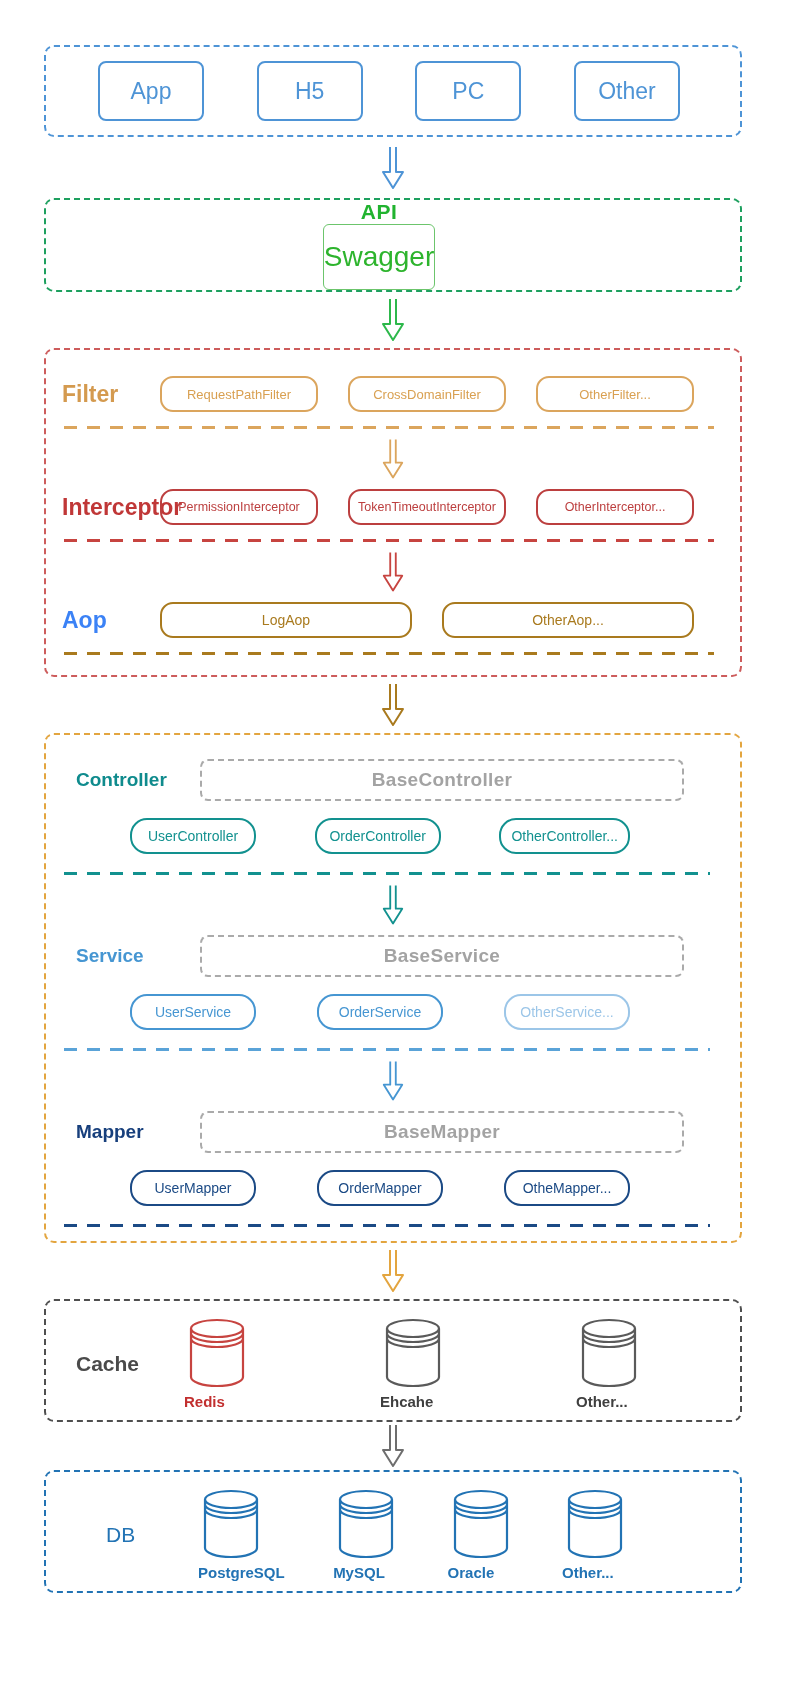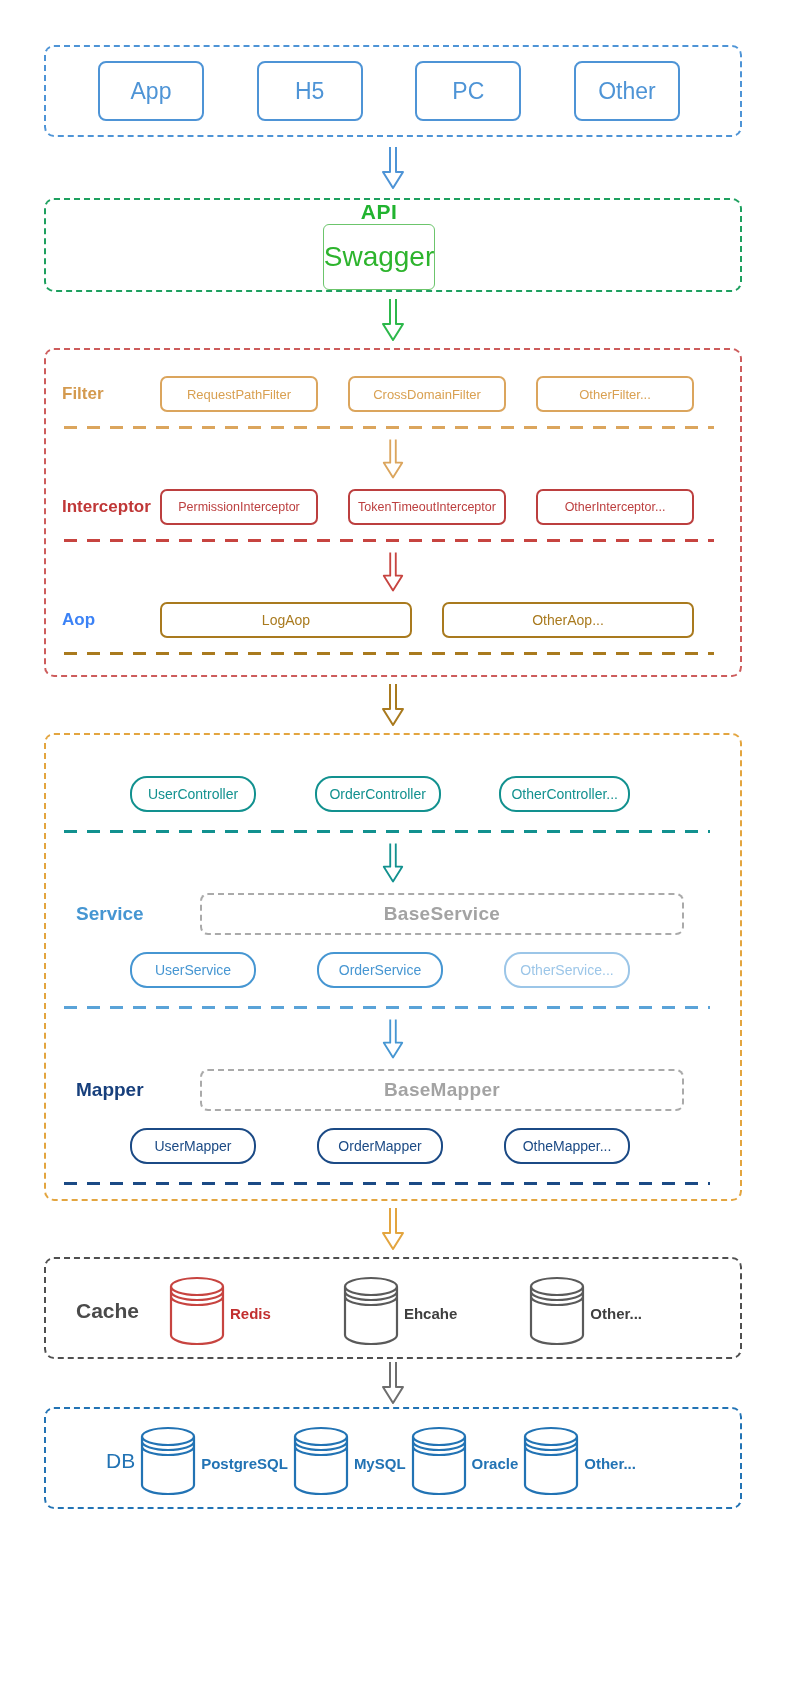--- a/index.html
+++ b/index.html
@@ -22,23 +22,23 @@
   .client-box{width:102px;height:56px;border:2px solid #4e94d6;border-radius:8px;color:#4e94d6;font-size:23px;display:flex;align-items:center;justify-content:center;}
 
   
   .api{height:94px;border-color:#1ea05f;display:flex;align-items:center;padding:0 56px 0 28px;flex-direction:column;}
   .api-label{width:94px;text-align:center;color:#21b32f;font-weight:bold;font-size:21px;letter-spacing:.5px;}
   .swagger{flex:1;height:56px;border:1.5px solid #6cc56c;border-radius:6px;color:#2db42d;font-size:28px;display:flex;align-items:center;justify-content:center;}
 
   
   .middleware{border-color:#cd5c5c;padding:18px 0 12px;}
   .mw-row{display:flex;align-items:center;padding:0 46px 0 16px;margin:8px 0;}
-  .mw-label{width:98px;font-weight:bold;font-size:17px;}
+  .mw-label{width:98px;font-weight:bold;font-size:23px;}
   .mw-boxes{flex:1;display:flex;gap:30px;}
-  .mw-box{flex:1;height:32px;border:2px solid;border-radius:7px;font-size:13px;display:flex;align-items:center;justify-content:center;white-space:nowrap;}
+  .mw-box{flex:1;height:32px;border:2px solid;border-radius:13px;font-size:13px;display:flex;align-items:center;justify-content:center;white-space:nowrap;}
   .row-filter .mw-label{color:#d49a4f}
   .row-filter .mw-box{border-color:#dba55d;color:#d9a051}
   .row-intc .mw-label{color:#c03737}
   .row-intc .mw-box{border-color:#bc3f3f;color:#bc3f3f;font-size:12.5px}
   .row-aop .mw-label{color:#3b82f6}
   .row-aop .mw-box{border-color:#a97a1e;color:#a97a1e;font-size:14px}
 
   .divider{height:3px;margin:14px 26px 8px 18px;background:repeating-linear-gradient(90deg,var(--dc) 0 13px,transparent 13px 23px);}
   .d-tan{--dc:#dba55d}.d-red{--dc:#c74440}.d-gold{--dc:#a97a1e}
   .d-teal{--dc:#12918f}.d-svc{--dc:#5aa3d8}.d-navy{--dc:#1b4a85}
@@ -54,27 +54,27 @@
   .row-controller .sub-box{border-color:#12918f;color:#12918f}
   .row-service .layer-label{color:#4696d2}
   .row-service .sub-box{border-color:#4696d2;color:#4696d2}
   .row-service .sub-box.muted{border-color:#9cc6e8;color:#9cc6e8}
   .row-mapper .layer-label{color:#173f7c}
   .row-mapper .sub-box{border-color:#1b4a85;color:#1b4a85;font-weight:normal;font-size:14px}
   .layers .divider{margin:18px 30px 0 18px;}
   .layers .arrow-row{margin:7px 0;}
 
   
-  .store{display:flex;align-items:center;padding:16px 0 10px;}
+  .store{display:flex;align-items:center;padding:16px 0 10px;gap:20px;}
   .cache{border-color:#4f4f4f;padding-left:30px;padding-right:98px;}
   .cache-label{width:88px;font-weight:bold;font-size:21px;color:#4a4a4a;}
   .db{border-color:#2273b4;padding-left:60px;padding-right:112px;}
   .db-label{width:72px;font-weight:normal;font-size:21px;color:#2273b4;}
   .stacks{flex:1;display:flex;justify-content:space-between;}
-  .stack{display:flex;align-items:center;}
+  .stack{display:flex;flex-direction:column;align-items:flex-start;}
   .stack-label{margin-top:4px;font-weight:bold;font-size:15px;}
   .cyl-gray{color:#5a5a5a}.cyl-red{color:#c74440}.cyl-blue{color:#2273b4}
   .lbl-gray{color:#3f3f3f}.lbl-red{color:#c22f2f}.lbl-blue{color:#2273b4}
 
   svg{display:block;}
 </style>
 </head>
 <body>
 
 <svg width="0" height="0" style="position:absolute">
@@ -166,20 +166,24 @@
   <div class="gap">
     <span class="a-gold">
           <svg width="26" height="48" viewBox="0 0 26 44">
             <use href="#arr"></use>
           </svg>
         </span>
   </div>
 
   <div class="panel layers">
     <div class="row-controller">
+      <div class="layer-row">
+        <div class="layer-label">Controller</div>
+        <div class="base-box">BaseController</div>
+      </div>
       <div class="sub-row">
         <div class="sub-box">UserController</div>
         <div class="sub-box">OrderController</div>
         <div class="sub-box">OtherController...</div>
       </div>
     </div>
     <div class="divider d-teal"></div>
     <div class="arrow-row">
           <span class="a-teal">
             <svg width="24" height="46" viewBox="0 0 26 44">

